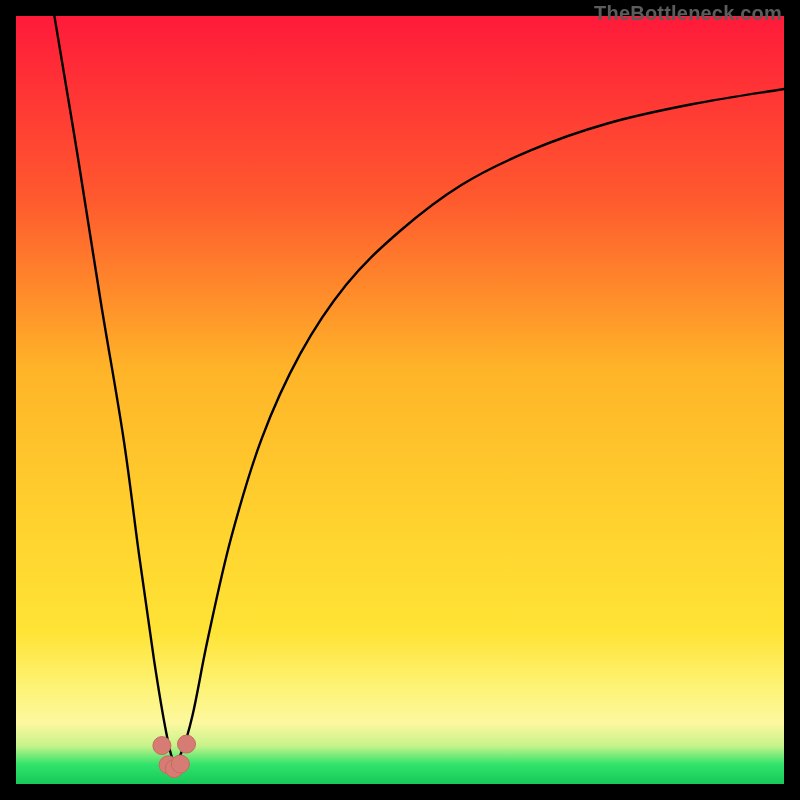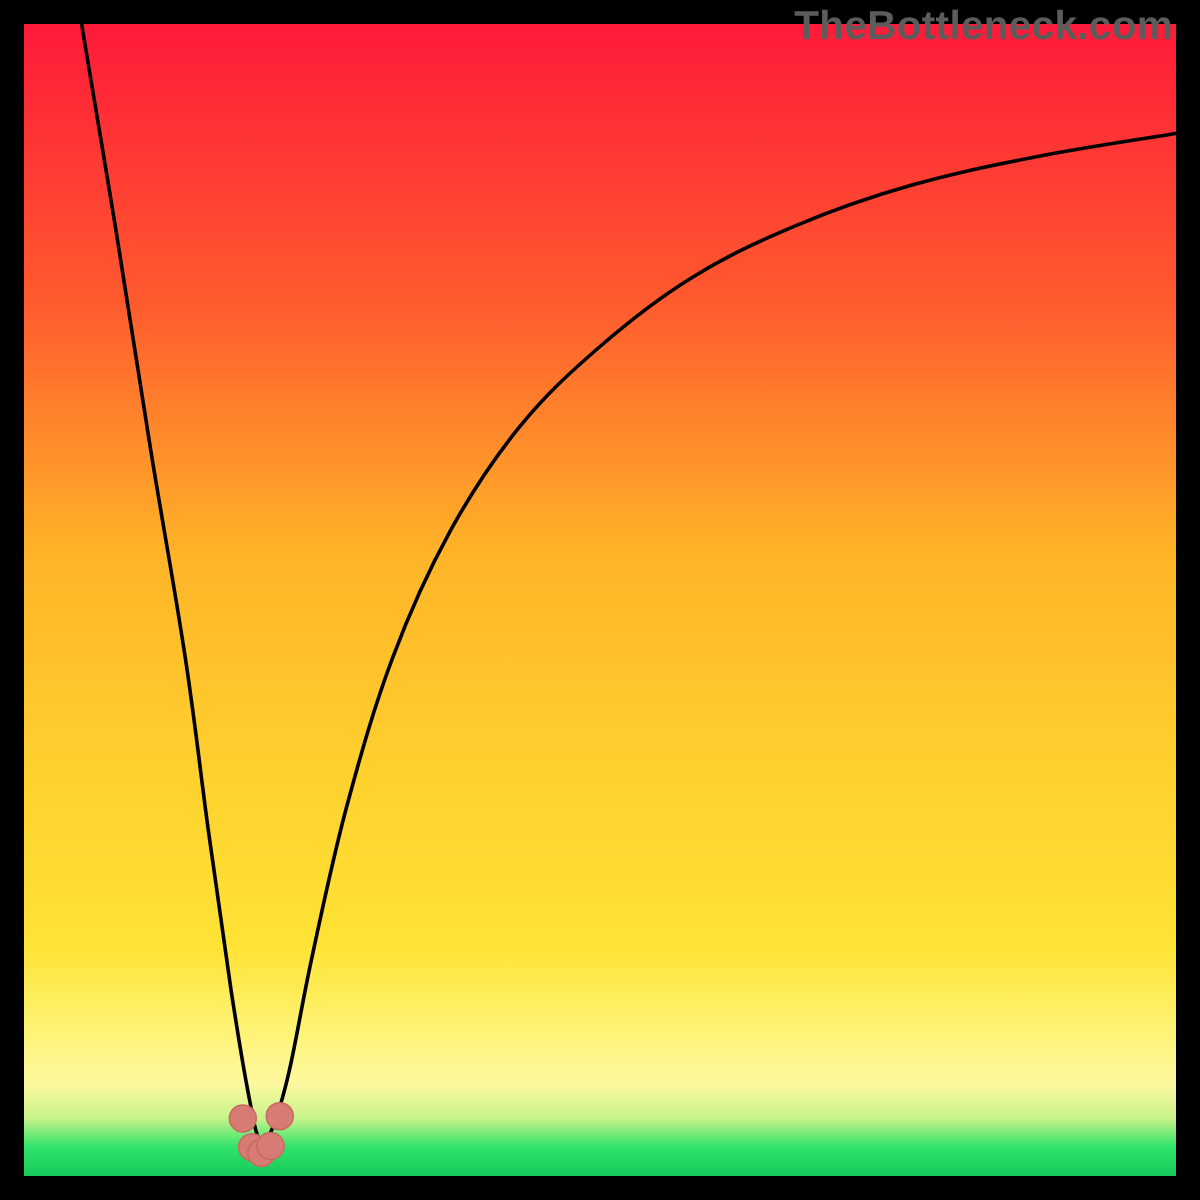--- a/index.html
+++ b/index.html
@@ -22,21 +22,21 @@
     left: 16px;
     top: 16px;
     width: 768px;
     height: 768px;
     overflow: hidden;
   }
   .watermark {
     position: absolute;
     top: 2px;
     right: 18px;
-    font-size: 27px;
+    font-size: 20px;
     font-weight: 600;
     color: #5c5c5c;
     letter-spacing: 0.2px;
     user-select: none;
   }
   svg { display: block; }
 </style>
 </head>
 <body>
 

